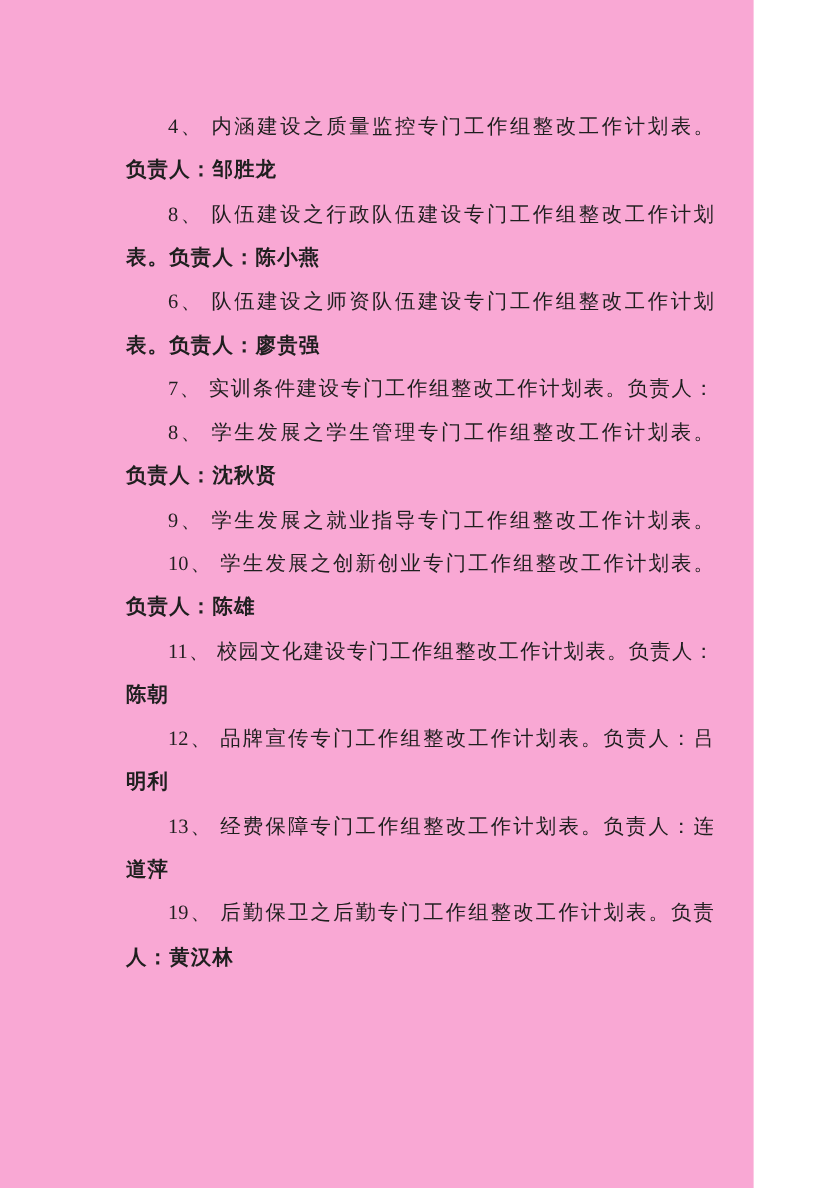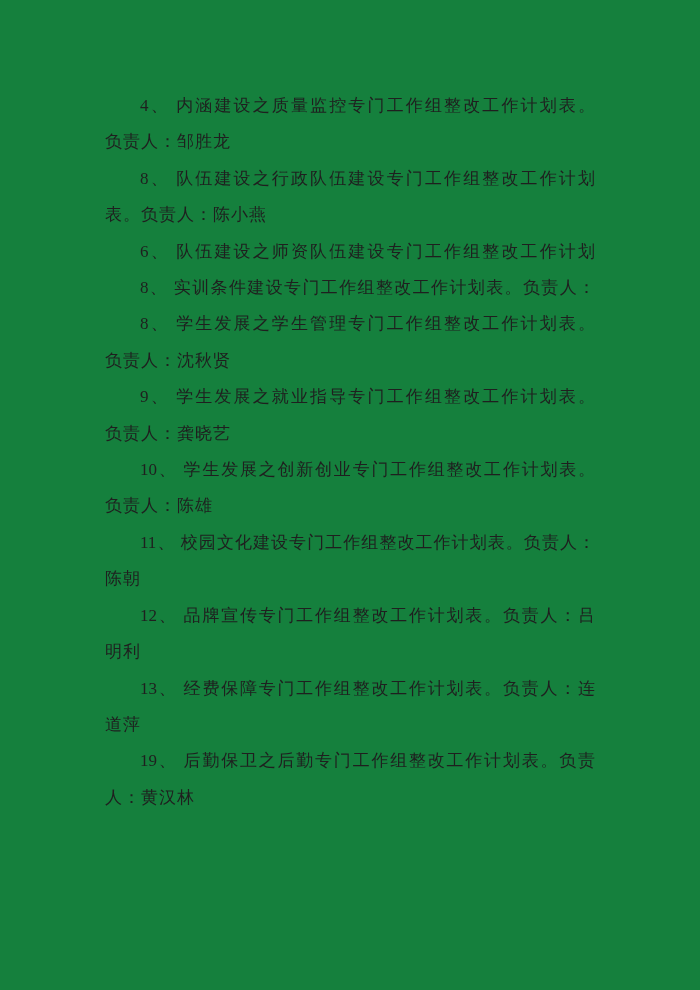--- a/index.html
+++ b/index.html
@@ -2,23 +2,23 @@
 <html><head>
 <meta charset="utf-8">
 <style>
   html, body {
     margin: 0;
     padding: 0;
     background: #ffffff;
   }
   .page {
     position: relative;
-    width: 700px;
+    width: 628px;
     height: 990px;
-    background: #15803d;
+    background: #f9a8d4;
     overflow: hidden;
   }
   .text-block {
     position: absolute;
     left: 105px;
     top: 88px;
     width: 490px;
     font-family: "Liberation Serif", "DejaVu Serif", serif;
     font-size: 17px;
     line-height: 36.4px;
@@ -34,54 +34,55 @@
   .l1 {
     text-indent: 35px;
     text-align: justify;
     text-align-last: justify;
     text-justify: inter-character;
   }
   .l2 {
     letter-spacing: 1px;
     text-align: center;
     text-align-last: left;
+    font-weight: bold;
   }
 </style>
 </head>
 <body>
 
 <div class="page">
   <div class="text-block">
 
     <p class="para">
       <span class="line l1">4、 内涵建设之质量监控专门工作组整改工作计划表。</span>
       <span class="line l2">负责人：邹胜龙</span>
     </p>
 
     <p class="para">
       <span class="line l1">8、 队伍建设之行政队伍建设专门工作组整改工作计划</span>
       <span class="line l2">表。负责人：陈小燕</span>
     </p>
 
     <p class="para">
       <span class="line l1">6、 队伍建设之师资队伍建设专门工作组整改工作计划</span>
+      <span class="line l2">表。负责人：廖贵强</span>
     </p>
 
     <p class="para">
-      <span class="line l1">8、 实训条件建设专门工作组整改工作计划表。负责人：</span>
+      <span class="line l1">7、 实训条件建设专门工作组整改工作计划表。负责人：</span>
     </p>
 
     <p class="para">
       <span class="line l1">8、 学生发展之学生管理专门工作组整改工作计划表。</span>
       <span class="line l2">负责人：沈秋贤</span>
     </p>
 
     <p class="para">
       <span class="line l1">9、 学生发展之就业指导专门工作组整改工作计划表。</span>
-      <span class="line l2">负责人：龚晓艺</span>
     </p>
 
     <p class="para">
       <span class="line l1">10、 学生发展之创新创业专门工作组整改工作计划表。</span>
       <span class="line l2">负责人：陈雄</span>
     </p>
 
     <p class="para">
       <span class="line l1">11、 校园文化建设专门工作组整改工作计划表。负责人：</span>
       <span class="line l2">陈朝</span>

